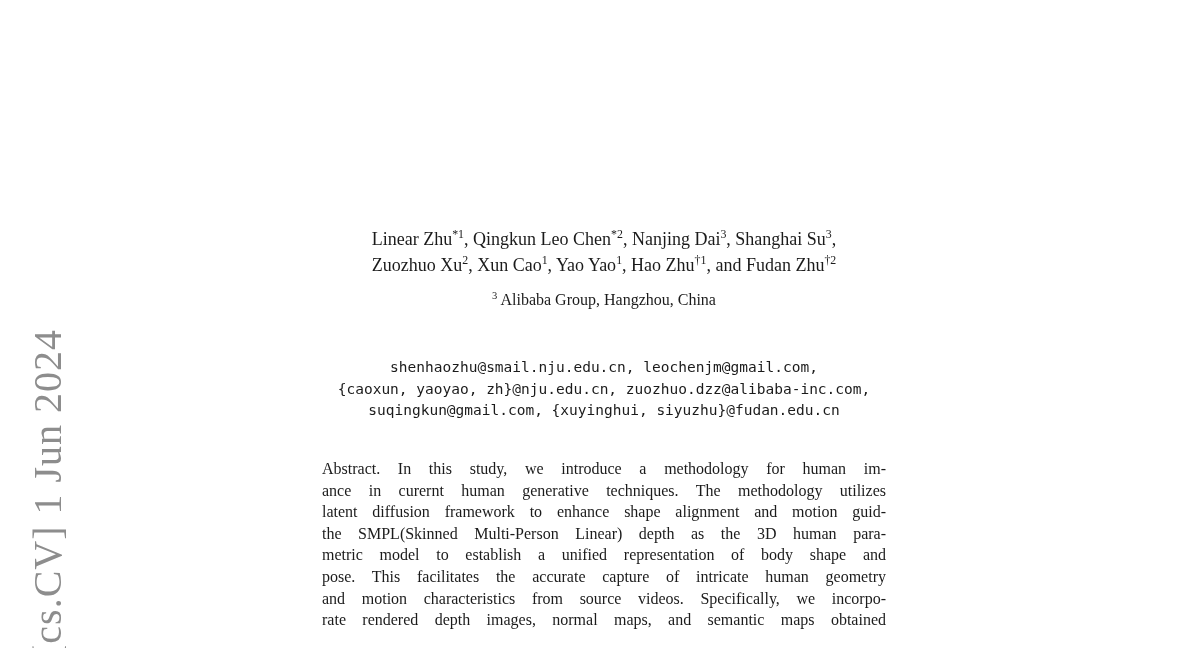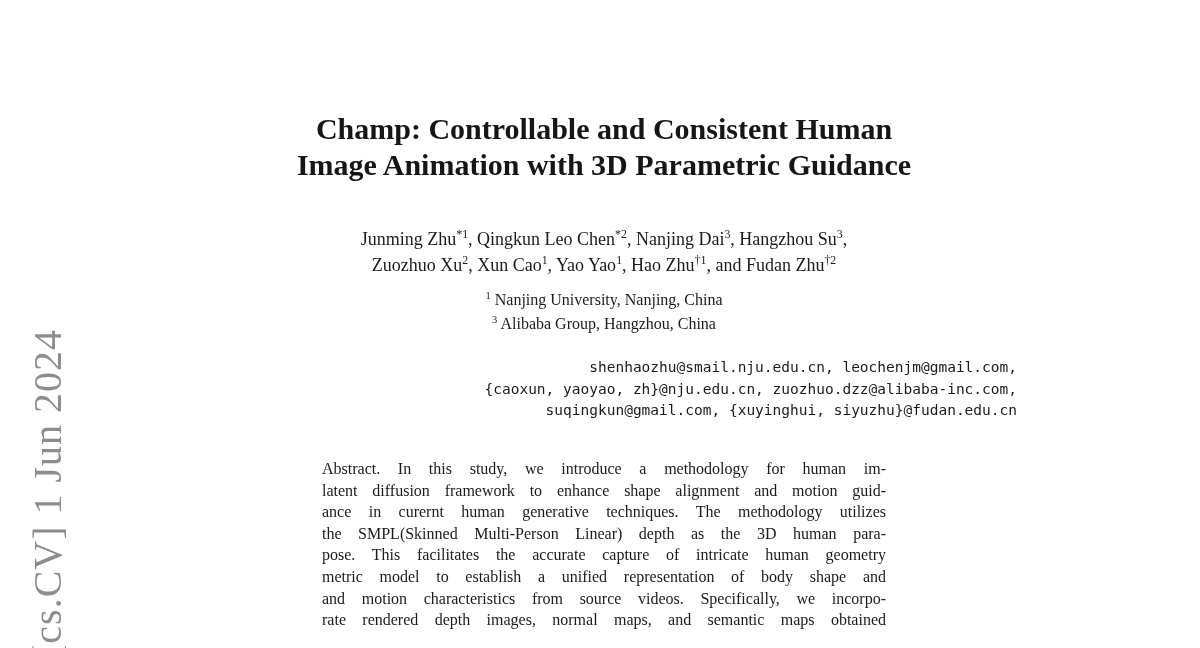--- a/index.html
+++ b/index.html
@@ -54,21 +54,21 @@
     position: absolute;
     left: 241px; top: 288px; width: 726px;
     text-align: center;
     font-size: 16px;
     line-height: 23.5px;
   }
   
   .emails {
     position: absolute;
     left: 191px; top: 357px; width: 826px;
-    text-align: right;
+    text-align: center;
     font-family: "DejaVu Sans Mono", "Liberation Mono", monospace;
     font-size: 14.5px;
     line-height: 21.5px;
   }
   
   .abstract {
     position: absolute;
     left: 322px; top: 458px; width: 564px;
     font-size: 16px;
     line-height: 21.6px;
@@ -83,45 +83,40 @@
   sup { font-size: 66%; line-height: 0; }
   .b { font-weight: 400; }
 </style>
 </head>
 <body>
 
 <div id="paper">
 
   <div class="arxiv-strip">[cs.CV] 1 Jun 2024</div>
 
-  <h1 class="title">
-    <span class="tline">Champ: Controllable and Consistent Human</span>
-    <span class="tline">Image Animation with 3D Parametric Guidance</span>
-  </h1>
 
   <div class="authors">
-    <div class="aline"><span>Junming Zhu</span><sup>*1</sup><span>, Qingkun Leo Chen</span><sup>*2</sup><span>, Nanjing Dai</span><sup>3</sup><span>, Hangzhou Su</span><sup>3</sup><span>,</span></div>
+    <div class="aline"><span>Linear Zhu</span><sup>*1</sup><span>, Qingkun Leo Chen</span><sup>*2</sup><span>, Nanjing Dai</span><sup>3</sup><span>, Shanghai Su</span><sup>3</sup><span>,</span></div>
     <div class="aline"><span>Zuozhuo Xu</span><sup>2</sup><span>, Xun Cao</span><sup>1</sup><span>, Yao Yao</span><sup>1</sup><span>, Hao Zhu</span><sup>†1</sup><span>, and Fudan Zhu</span><sup>†2</sup></div>
   </div>
 
   <div class="affils">
-    <div><sup>1</sup><span> Nanjing University, Nanjing, China</span></div>
     <div><sup>3</sup><span> Alibaba Group, Hangzhou, China</span></div>
   </div>
 
   <div class="emails">
     <div>shenhaozhu@smail.nju.edu.cn, leochenjm@gmail.com,</div>
     <div>{caoxun, yaoyao, zh}@nju.edu.cn, zuozhuo.dzz@alibaba-inc.com,</div>
     <div>suqingkun@gmail.com, {xuyinghui, siyuzhu}@fudan.edu.cn</div>
   </div>
 
   <div class="abstract">
     <div class="abs-line"><span class="b">Abstract.</span><span> In this study, we introduce a methodology for human im-</span></div>
+    <div class="abs-line">ance in curernt human generative techniques. The methodology utilizes</div>
     <div class="abs-line">latent diffusion framework to enhance shape alignment and motion guid-</div>
-    <div class="abs-line">ance in curernt human generative techniques. The methodology utilizes</div>
     <div class="abs-line">the SMPL(Skinned Multi-Person Linear) depth as the 3D human para-</div>
+    <div class="abs-line">metric model to establish a unified representation of body shape and</div>
     <div class="abs-line">pose. This facilitates the accurate capture of intricate human geometry</div>
-    <div class="abs-line">metric model to establish a unified representation of body shape and</div>
     <div class="abs-line">and motion characteristics from source videos. Specifically, we incorpo-</div>
     <div class="abs-line">rate rendered depth images, normal maps, and semantic maps obtained</div>
   </div>
 
 </div>
 
 </body></html>

